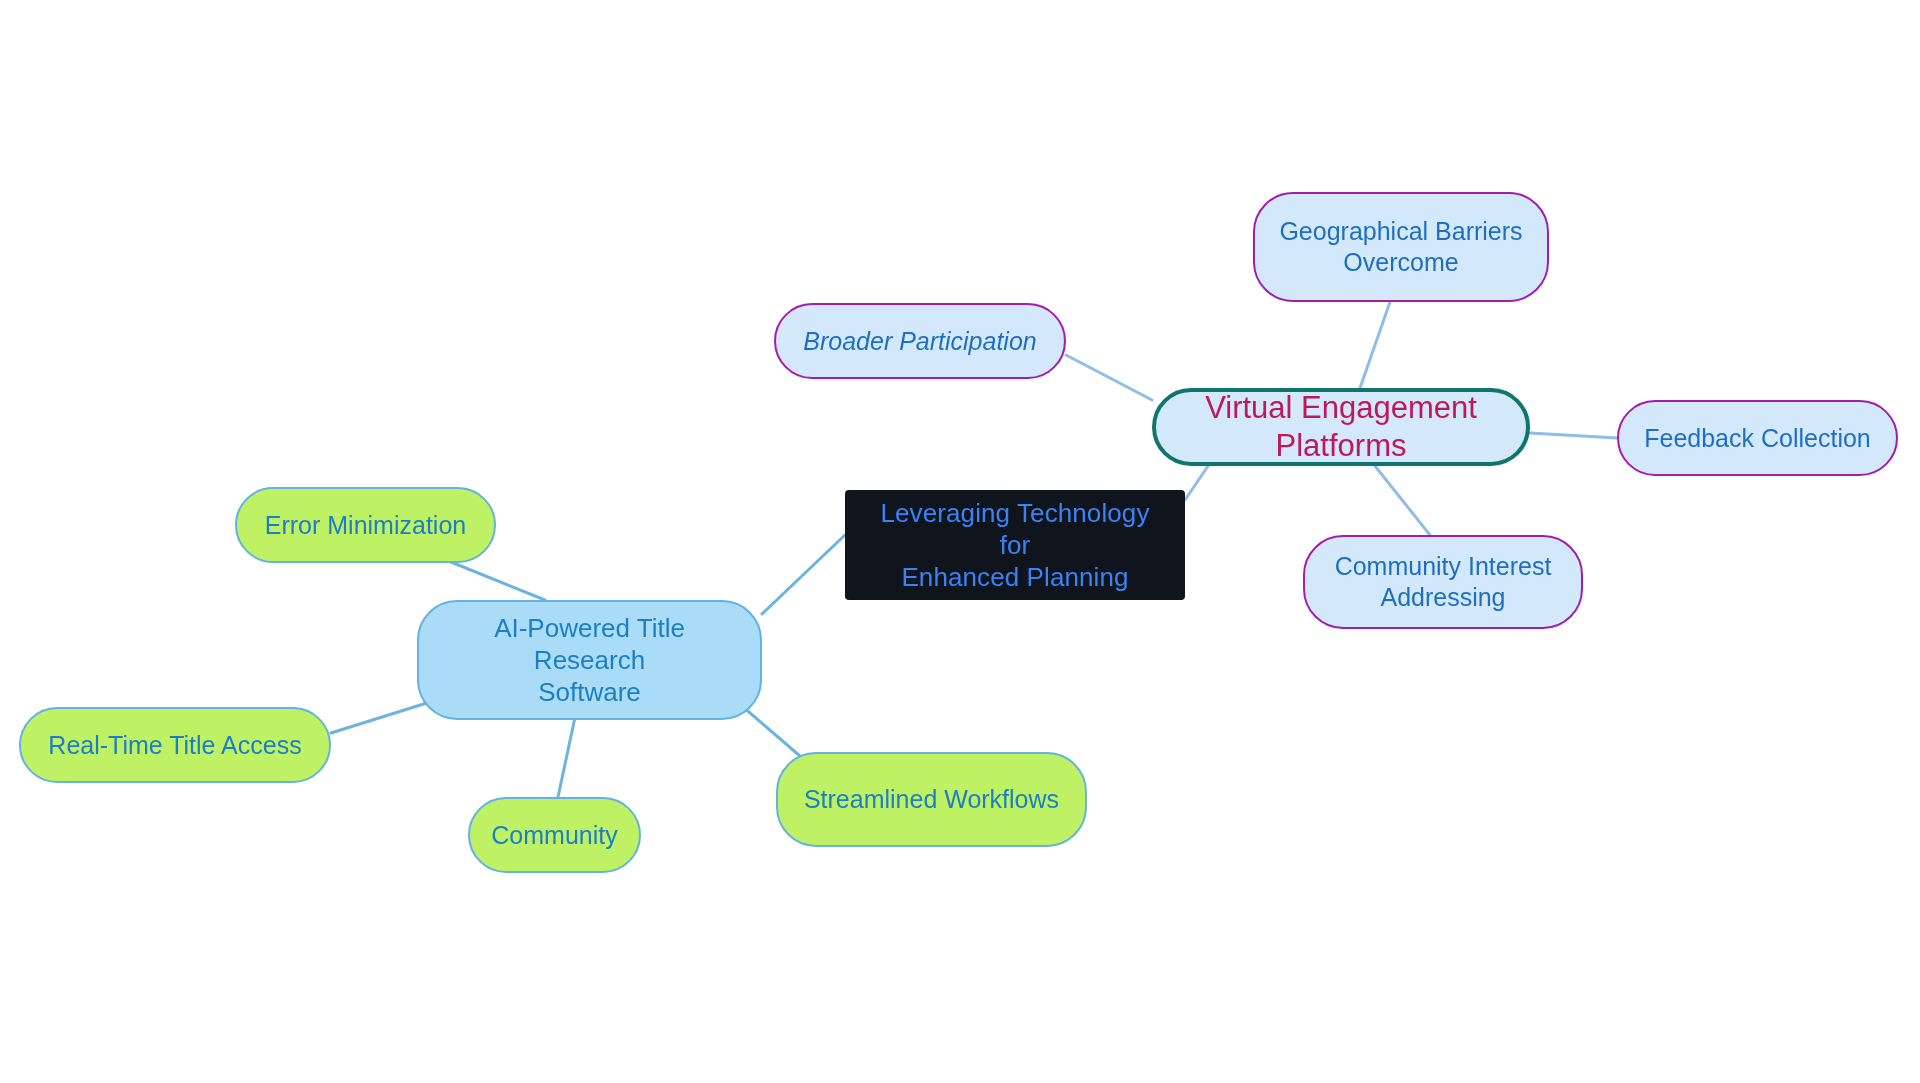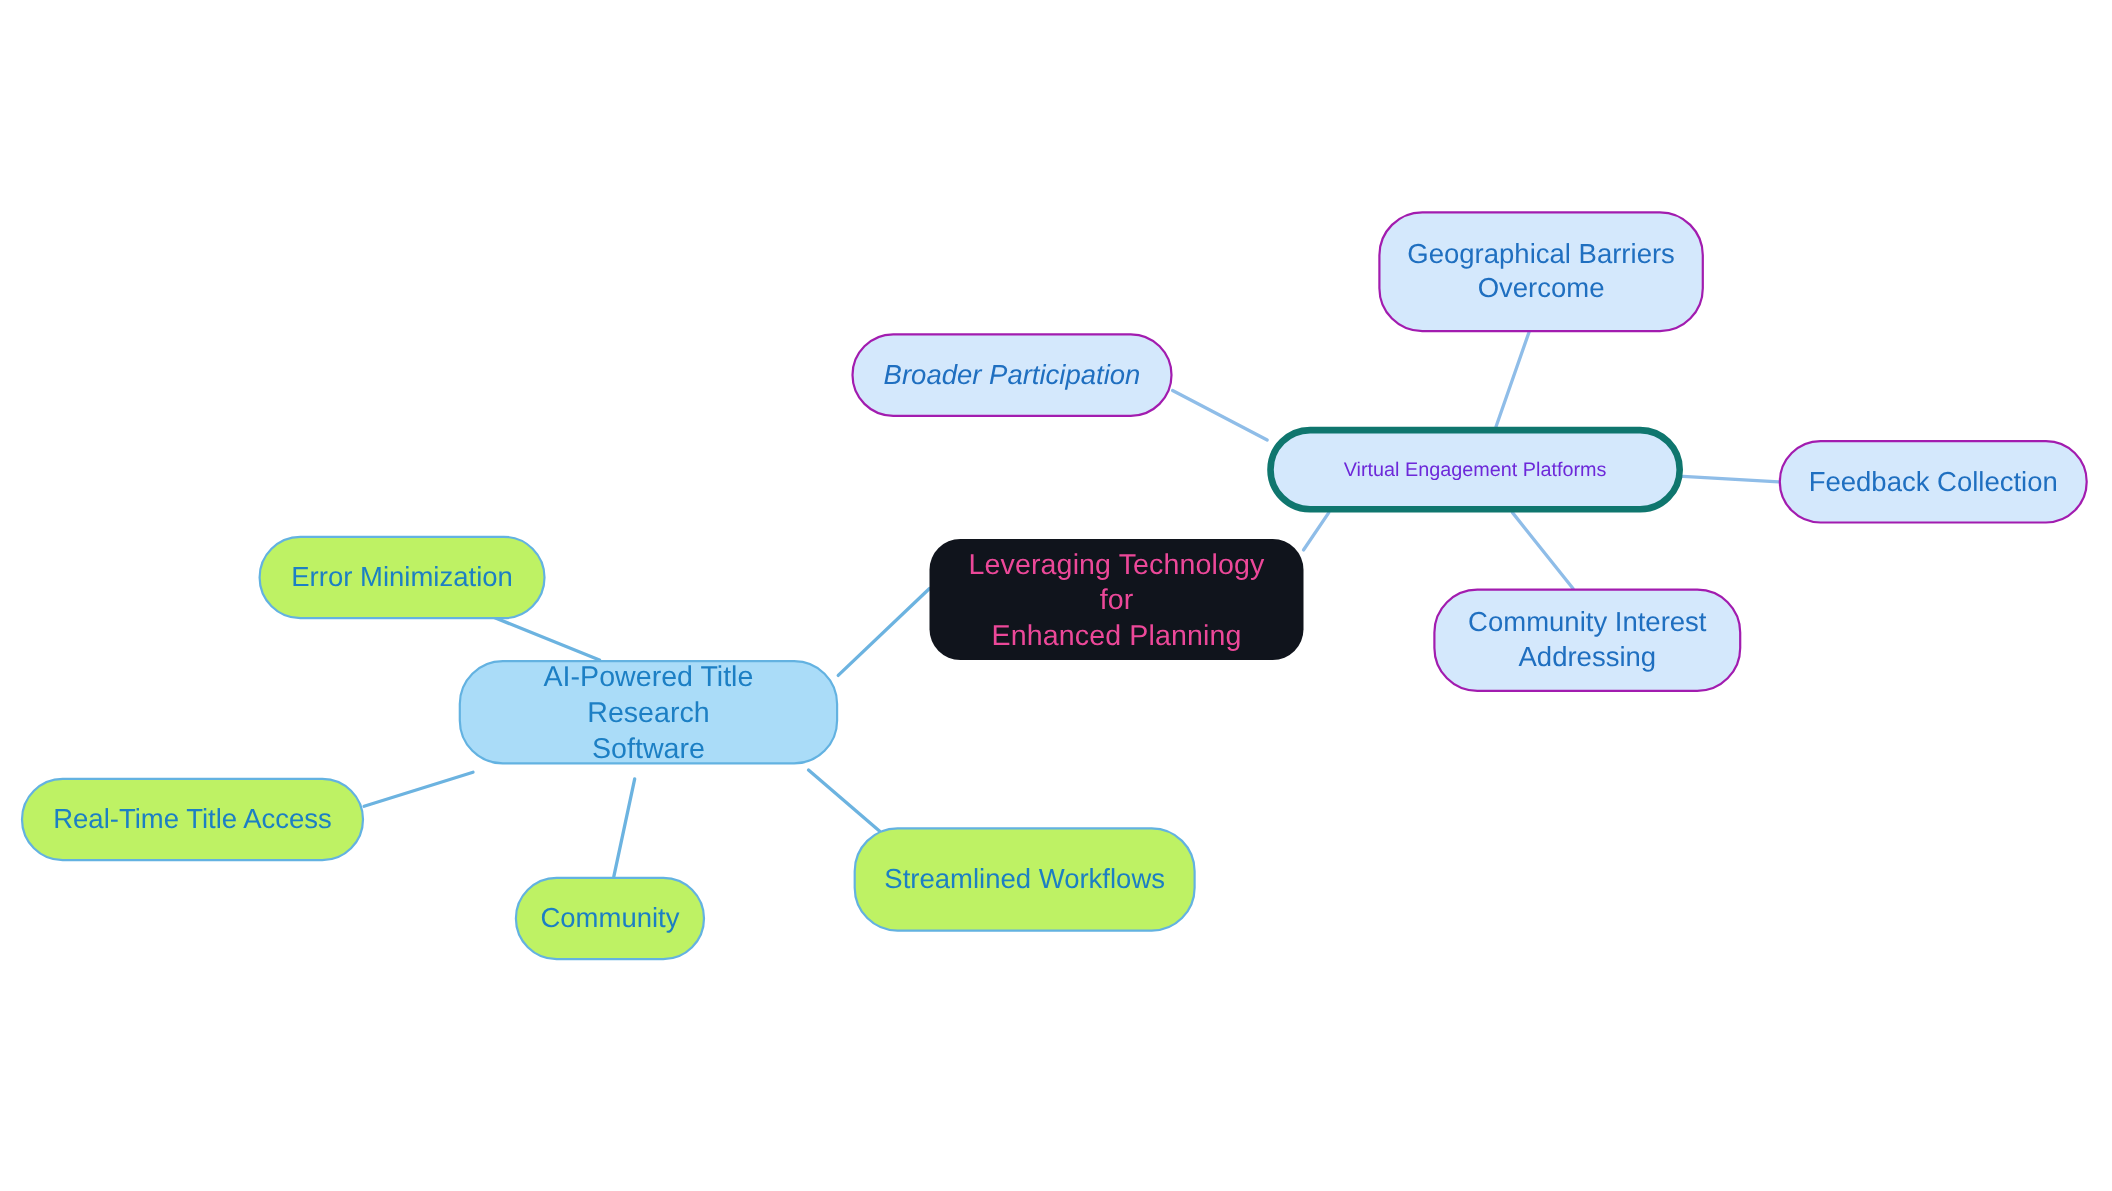--- a/index.html
+++ b/index.html
@@ -30,45 +30,45 @@
     align-items: center;
     justify-content: center;
     text-align: center;
     border-radius: 999px;
     line-height: 1.24;
     white-space: pre-line;
     padding: 0 18px;
   }
   .node-root {
     background: #10141c;
-    color: #ec4899;
+    color: #3b82f6;
     border: none;
-    border-radius: 28px;
+    border-radius: 4px;
     font-size: 26px;
     letter-spacing: 0.1px;
   }
   .node-branch-a {
     background: #aadcf8;
     border: 2px solid #63b2e1;
     color: #1c7fc4;
     font-size: 26px;
     border-radius: 40px;
   }
   .node-leaf-a {
     background: #bef264;
     border: 2px solid #63b2e1;
     color: #1c7fc4;
     font-size: 25px;
     border-radius: 40px;
   }
   .node-branch-b {
     background: #d4e8fc;
-    border: 6px solid #0f766e;
-    color: #6d28d9;
-    font-size: 18px;
+    border: 4px solid #0f766e;
+    color: #be185d;
+    font-size: 31px;
     border-radius: 40px;
   }
   .node-leaf-b {
     background: #d4e8fc;
     border: 2px solid #a21caf;
     color: #1f6fc0;
     font-size: 25px;
     border-radius: 40px;
   }
 </style>
@@ -84,21 +84,21 @@
       <line x1="577" y1="708" x2="558" y2="797" stroke="#6cb3e0" stroke-width="3" stroke-linecap="round"></line>
       <line x1="735" y1="700" x2="800" y2="756" stroke="#6cb3e0" stroke-width="3" stroke-linecap="round"></line>
       <line x1="1152" y1="400" x2="1066" y2="355" stroke="#8fbde8" stroke-width="3" stroke-linecap="round"></line>
       <line x1="1360" y1="388" x2="1390" y2="302" stroke="#8fbde8" stroke-width="3" stroke-linecap="round"></line>
       <line x1="1530" y1="433" x2="1617" y2="438" stroke="#8fbde8" stroke-width="3" stroke-linecap="round"></line>
       <line x1="1375" y1="466" x2="1430" y2="535" stroke="#8fbde8" stroke-width="3" stroke-linecap="round"></line>
     </svg>
   <div id="node-layer">
       <div class="node node-root" style="left: 845px; top: 490px; width: 340px; height: 110px;">Leveraging Technology for
 Enhanced Planning</div>
-      <div class="node node-branch-a" style="left: 417px; top: 600px; width: 345px; height: 95px;">AI-Powered Title Research
+      <div class="node node-branch-a" style="left: 417px; top: 600px; width: 345px; height: 120px;">AI-Powered Title Research
 Software</div>
       <div class="node node-leaf-a" style="left: 235px; top: 487px; width: 261px; height: 76px;">Error Minimization</div>
       <div class="node node-leaf-a" style="left: 19px; top: 707px; width: 312px; height: 76px;">Real-Time Title Access</div>
       <div class="node node-leaf-a" style="left: 468px; top: 797px; width: 173px; height: 76px;">Community</div>
       <div class="node node-leaf-a" style="left: 776px; top: 752px; width: 311px; height: 95px;">Streamlined Workflows</div>
       <div class="node node-branch-b" style="left: 1152px; top: 388px; width: 378px; height: 78px;">Virtual Engagement Platforms</div>
       <div class="node node-leaf-b" style="left: 774px; top: 303px; width: 292px; height: 76px; font-style: italic;">Broader Participation</div>
       <div class="node node-leaf-b" style="left: 1253px; top: 192px; width: 296px; height: 110px;">Geographical Barriers
 Overcome</div>
       <div class="node node-leaf-b" style="left: 1617px; top: 400px; width: 281px; height: 76px;">Feedback Collection</div>

